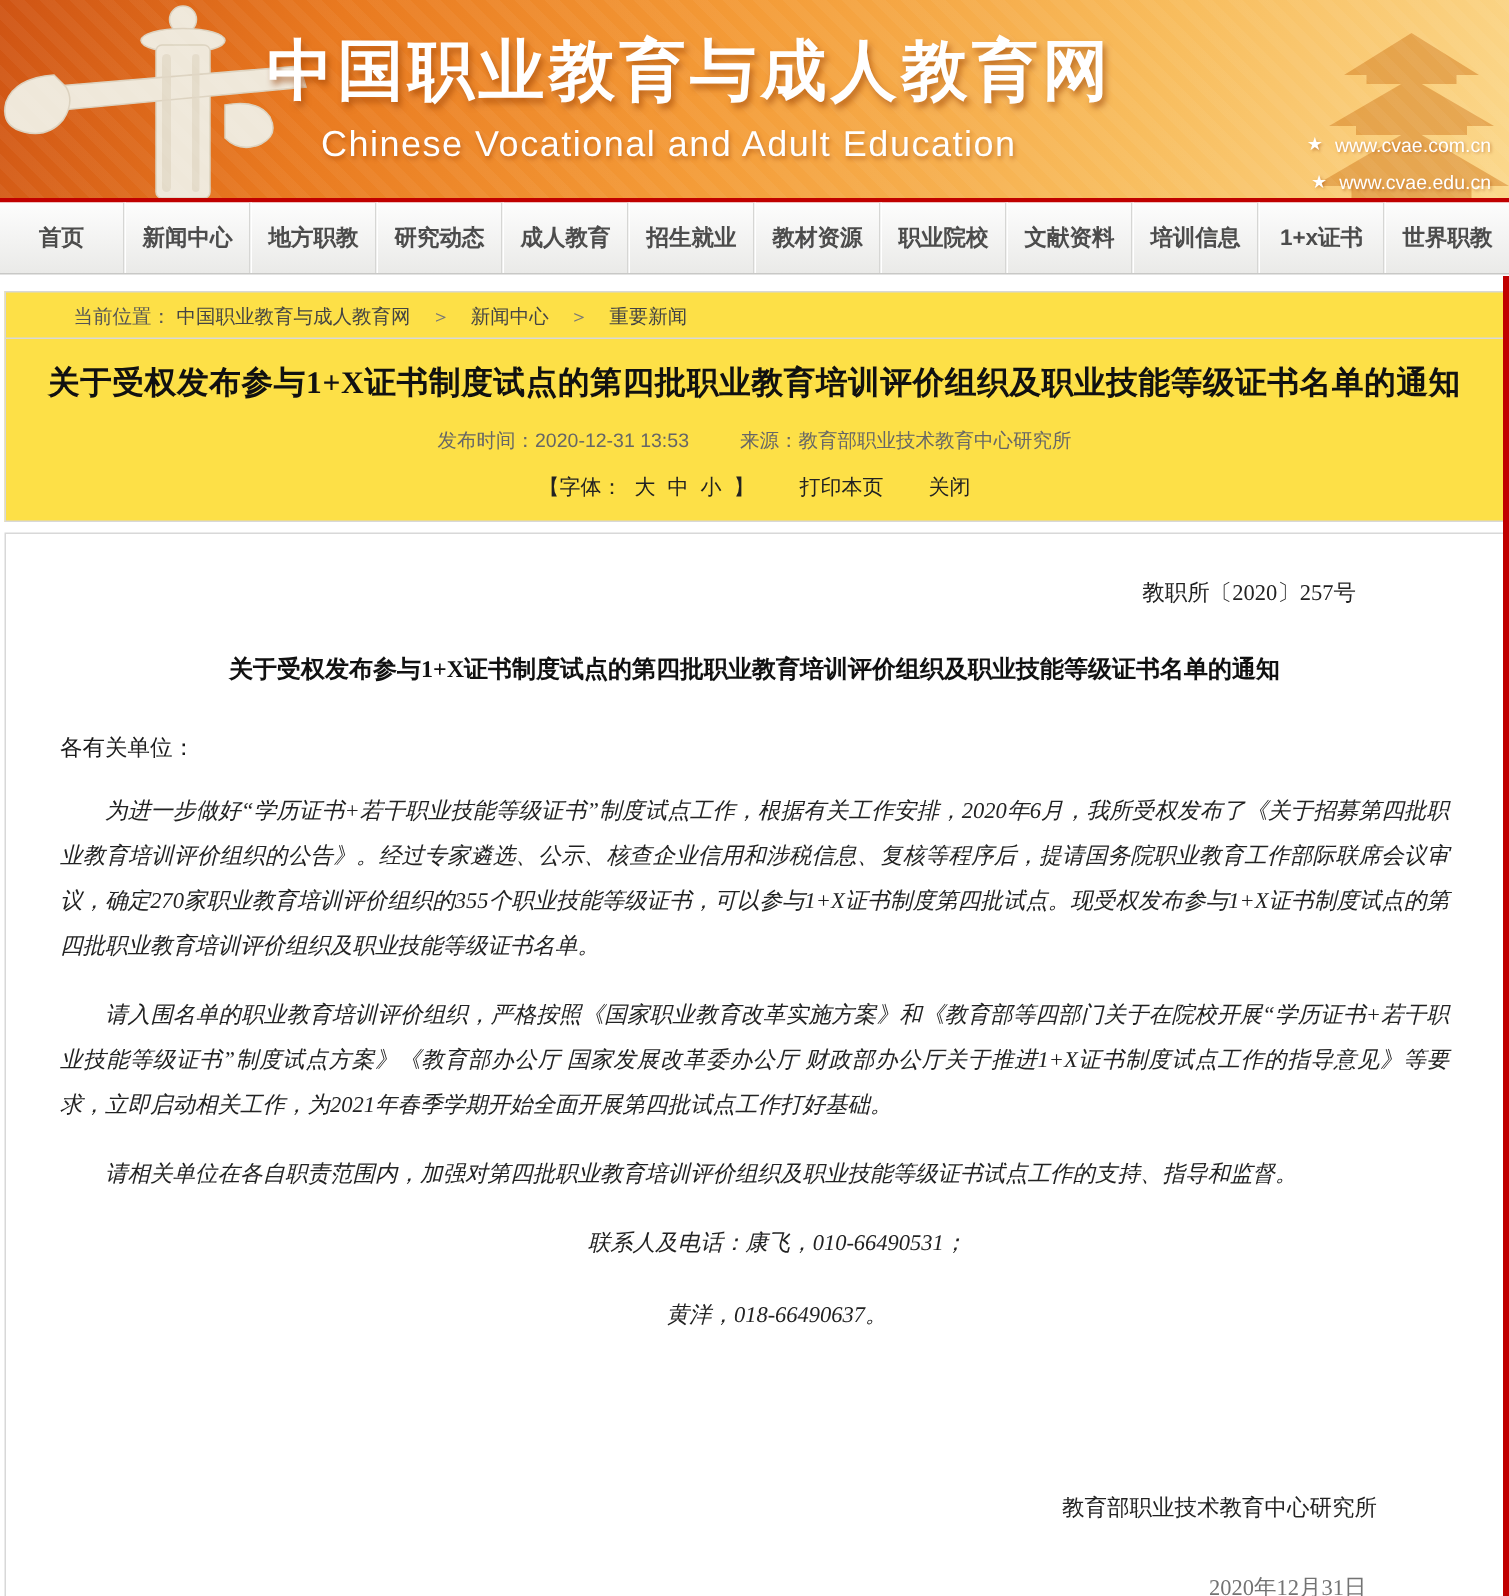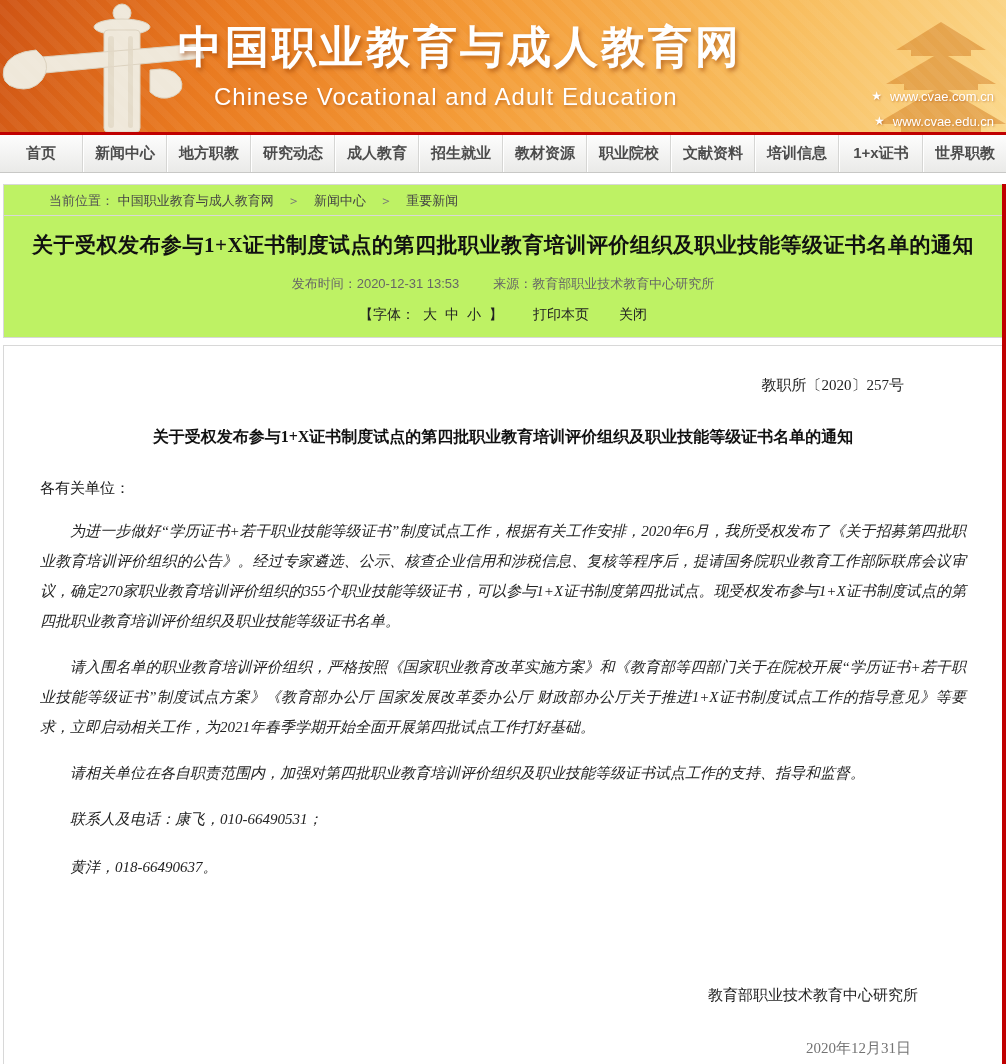--- a/index.html
+++ b/index.html
@@ -36,34 +36,34 @@
   .site-urls { position:absolute; right:12px; top:84px; z-index:2; }
   .site-url { display:flex; align-items:center; justify-content:flex-end; gap:8px;
     color:#fff; font-size:13px; line-height:25px; cursor:pointer;
     text-shadow:1px 1px 2px rgba(150,60,0,.4); }
   .star { font-size:12px; }
 
   .red-line { height:3px; background:#c00000; }
 
   
   .nav {
-    display:flex; height:38px;
+    display:flex; height:48px;
     background:linear-gradient(#fdfdfd,#eaeae8);
     border-bottom:1px solid #c8c8c6;
   }
   .nav-item {
     flex:1; display:flex; align-items:center; justify-content:center;
     font-size:15px; font-weight:bold; color:#4c4c4c; cursor:pointer;
     border-right:1px solid #d6d6d4; border-left:1px solid #ffffff;
   }
   .nav-item:first-child { border-left:none; }
   .nav-item:last-child { border-right:none; }
 
   
-  .box { margin:11px 3px 0; border:1px solid #d8d8d8; background:#bef264; }
+  .box { margin:11px 3px 0; border:1px solid #d8d8d8; background:#fde047; }
   .breadcrumb {
     height:31px; line-height:31px; padding-left:45px;
     font-size:13px; color:#555; border-bottom:1px solid #d8d8d8;
   }
   .breadcrumb .crumb { color:#444; cursor:pointer; }
   .breadcrumb .sep { margin:0 10px; color:#777; }
   .bc-label { color:#555; }
 
   .title-area { text-align:center; padding:15px 6px 13px; }
   .article-title {
@@ -82,21 +82,21 @@
     padding:16px 36px 12px; height:727px;
     font-family:"Liberation Serif", serif; font-size:15px; color:#1a1a1a;
   }
   .doc-number { text-align:right; padding-right:62px; margin:14px 0 0; color:#222; }
   .body-heading {
     text-align:center; font-weight:bold; font-size:16px;
     margin:30px 55px 30px; line-height:24px; color:#111;
   }
   .salutation { margin-bottom:18px; }
   .para { line-height:30px; text-indent:2em; text-align:justify; margin-bottom:16px; color:#222;font-style:italic; }
-  .para.nojust { text-align:left; margin-bottom:18px; }
+  .para.nojust { text-align:center; margin-bottom:18px; }
   .signature { text-align:right; padding-right:48px; margin-top:104px; color:#222; }
   .sig-date { text-align:right; padding-right:55px; margin-top:34px; color:#737373; }
 
   .right-stripe { position:absolute; top:184px; right:0; width:4px; height:880px; background:#c00000; }
 </style>
 </head>
 <body>
 
 <div class="page">
 

